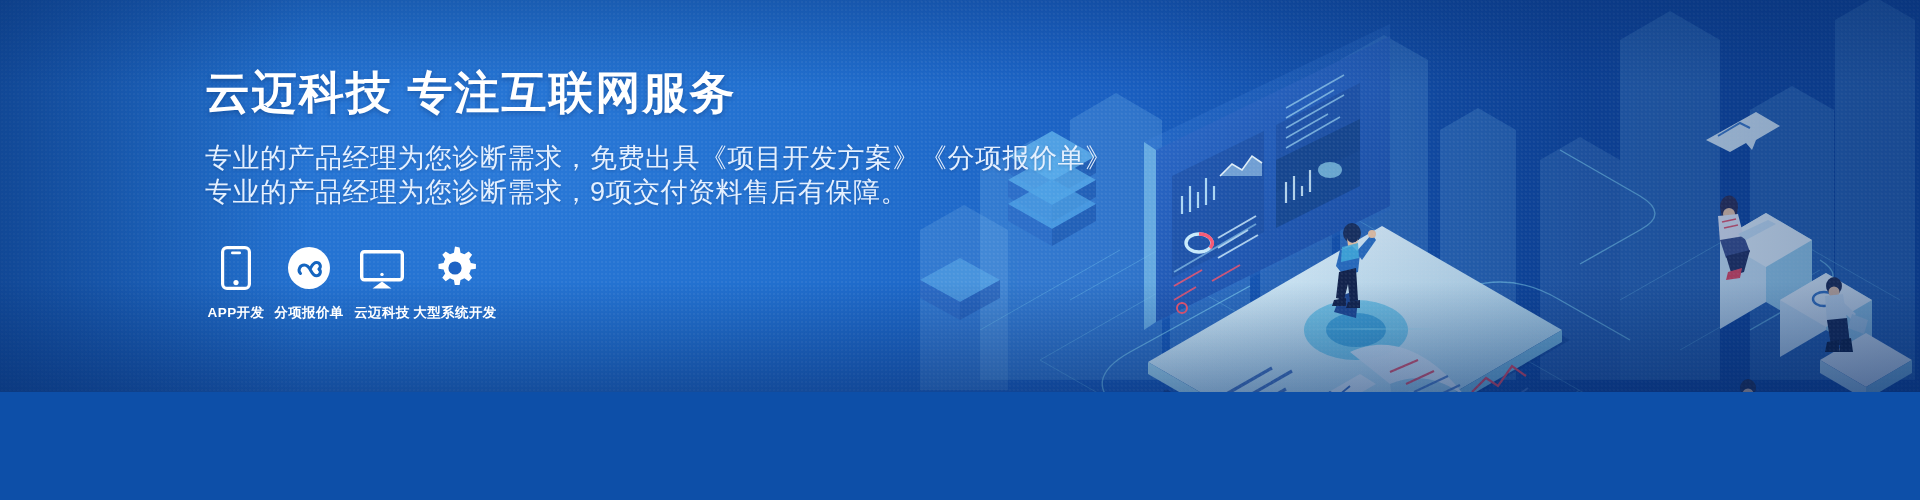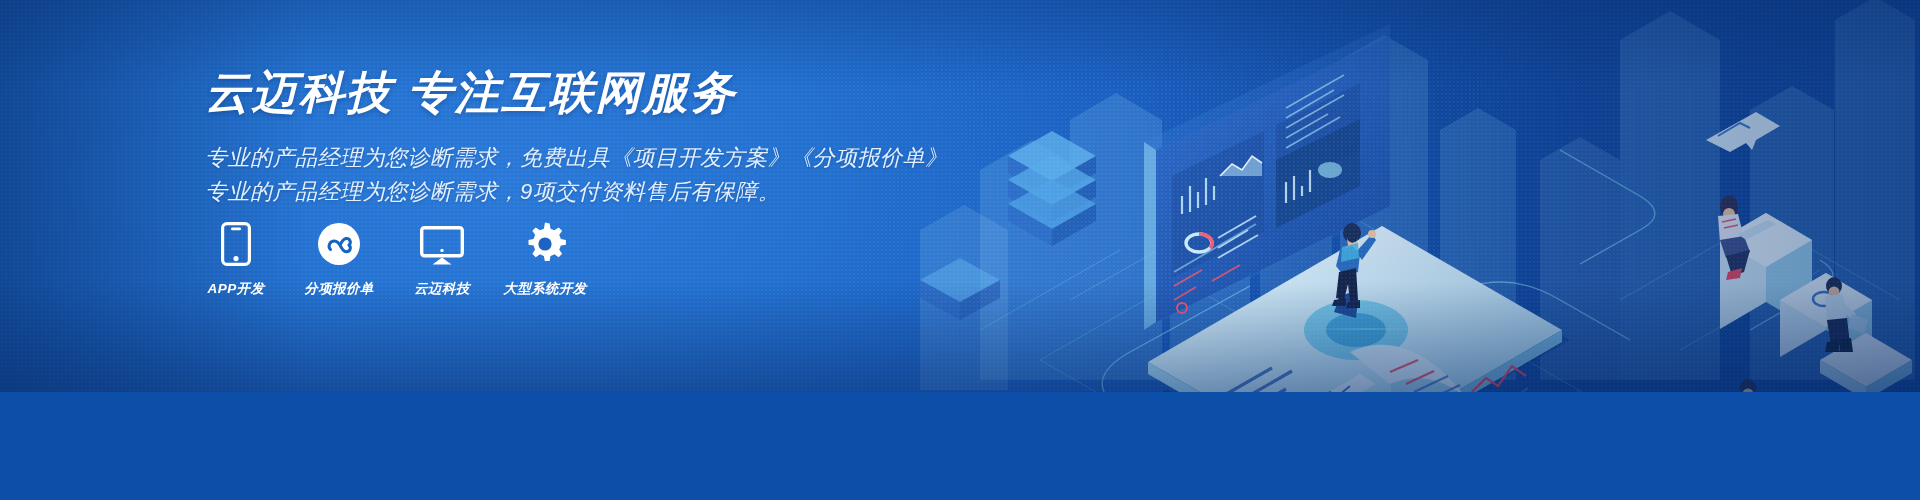--- a/index.html
+++ b/index.html
@@ -2,21 +2,20 @@
 <html><head>
 <meta charset="utf-8">
 <style>
   html,body{margin:0;padding:0;background:#0d4fa8;}
   body{font-family:"Liberation Sans","DejaVu Sans",sans-serif;}
 
   #banner{
     position:relative;width:1920px;height:392px;overflow:hidden;
     background:
       radial-gradient(ellipse 1100px 620px at 26% 46%, #2a79d8 0%, #2270cf 30%, #1a60c2 56%, #1453b0 76%, #0f47a0 100%);
-    font-style: italic;
   }
   
   #dots{
     position:absolute;inset:0;
     background-image:radial-gradient(rgba(255,255,255,.055) 1px, transparent 1px);
     background-size:4px 4px;
     pointer-events:none;
   }
   
   #vign{
@@ -27,27 +26,27 @@
   }
 
   
   #copy{position:absolute;left:205px;top:66px;width:700px;}
   #headline{
     font-size:45px;font-weight:bold;color:#ffffff;letter-spacing:2px;
     line-height:1.18;margin:0;white-space:nowrap;
     text-shadow:0 2px 5px rgba(4,34,84,.30);
   }
   .sub{
-    font-size:22px;color:#e4f0ff;line-height:34px;margin:0;white-space:nowrap;
+    font-size:27px;color:#e4f0ff;line-height:34px;margin:0;white-space:nowrap;
     letter-spacing:.5px;text-shadow:0 1px 3px rgba(4,34,84,.25);
   }
   #sublines{margin-top:22px;}
 
   
-  #iconrow{position:absolute;left:200px;top:220px;display:flex;gap:30px;}
+  #iconrow{position:absolute;left:200px;top:244px;display:flex;}
   .icol{width:72px;margin-right:1px;display:flex;flex-direction:column;align-items:center;}
   .iwrap{height:46px;display:flex;align-items:flex-end;justify-content:center;}
   .ilabel{
     margin-top:14px;font-size:13.5px;font-weight:bold;color:#ffffff;
     white-space:nowrap;letter-spacing:.4px;
   }
   .icol svg{display:block;}
 
   
   #art{position:absolute;right:0;top:0;width:1000px;height:500px;}

